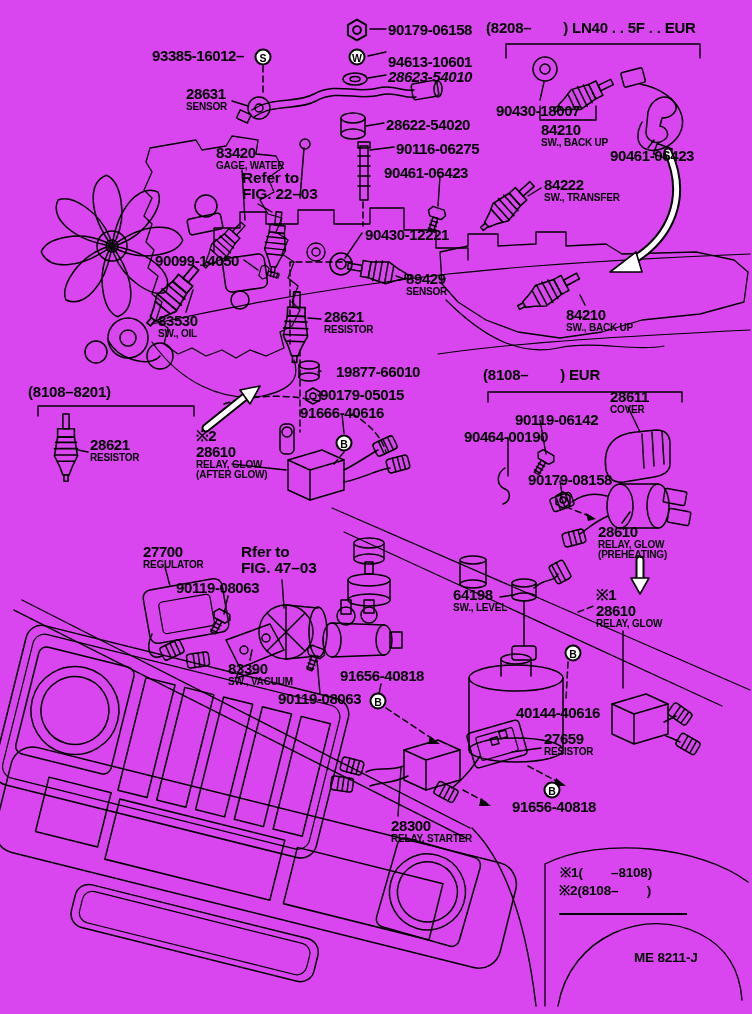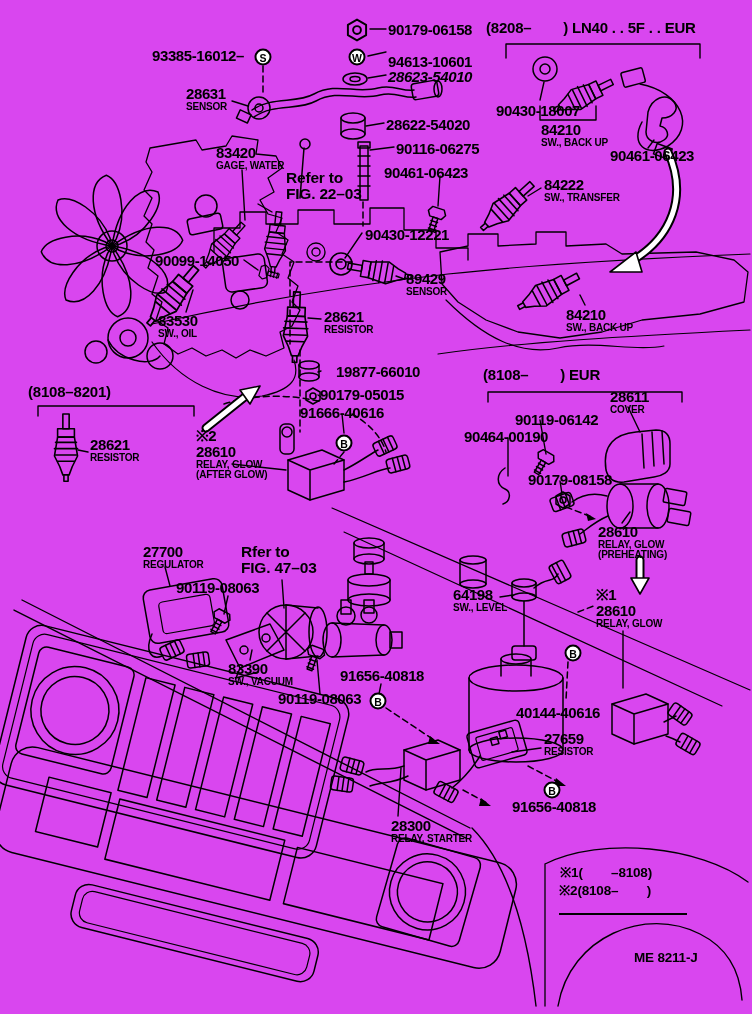--- a/index.html
+++ b/index.html
@@ -401,21 +401,21 @@
       <div class="lbl" style="left: 388px; top: 69px; font-style: italic;"><div class="pn">28623-54010</div></div>
       <div class="lbl" style="left: 152px; top: 48px;"><div class="pn">93385-16012–</div></div>
       <div class="lbl" style="left: 186px; top: 86px;"><div class="pn">28631</div><div class="desc">SENSOR</div></div>
       <div class="lbl" style="left: 386px; top: 117px;"><div class="pn">28622-54020</div></div>
       <div class="lbl" style="left: 396px; top: 141px;"><div class="pn">90116-06275</div></div>
       <div class="lbl" style="left: 486px; top: 20px;"><div class="hdr">(8208–        ) LN40 . . 5F . . EUR</div></div>
       <div class="lbl" style="left: 496px; top: 103px;"><div class="pn">90430-18007</div></div>
       <div class="lbl" style="left: 541px; top: 122px;"><div class="pn">84210</div><div class="desc">SW., BACK UP</div></div>
       <div class="lbl" style="left: 610px; top: 148px;"><div class="pn">90461-06423</div></div>
       <div class="lbl" style="left: 216px; top: 145px;"><div class="pn">83420</div><div class="desc">GAGE, WATER</div></div>
-      <div class="lbl" style="left: 242px; top: 170px; padding-left: 44px;"><div class="ref">Refer to</div><div class="ref">FIG. 22–03</div></div>
+      <div class="lbl" style="left: 242px; top: 170px;"><div class="ref">Refer to</div><div class="ref">FIG. 22–03</div></div>
       <div class="lbl" style="left: 384px; top: 165px;"><div class="pn">90461-06423</div></div>
       <div class="lbl" style="left: 544px; top: 177px;"><div class="pn">84222</div><div class="desc">SW., TRANSFER</div></div>
       <div class="lbl" style="left: 365px; top: 227px;"><div class="pn">90430-12221</div></div>
       <div class="lbl" style="left: 155px; top: 253px;"><div class="pn">90099-14050</div></div>
       <div class="lbl" style="left: 406px; top: 271px;"><div class="pn">89429</div><div class="desc">SENSOR</div></div>
       <div class="lbl" style="left: 158px; top: 313px;"><div class="pn">83530</div><div class="desc">SW., OIL</div></div>
       <div class="lbl" style="left: 324px; top: 309px;"><div class="pn">28621</div><div class="desc">RESISTOR</div></div>
       <div class="lbl" style="left: 566px; top: 307px;"><div class="pn">84210</div><div class="desc">SW., BACK UP</div></div>
       <div class="lbl" style="left: 28px; top: 384px;"><div class="hdr">(8108–8201)</div></div>
       <div class="lbl" style="left: 320px; top: 364px; margin-left: 16px;"><div class="pn">19877-66010</div></div>

